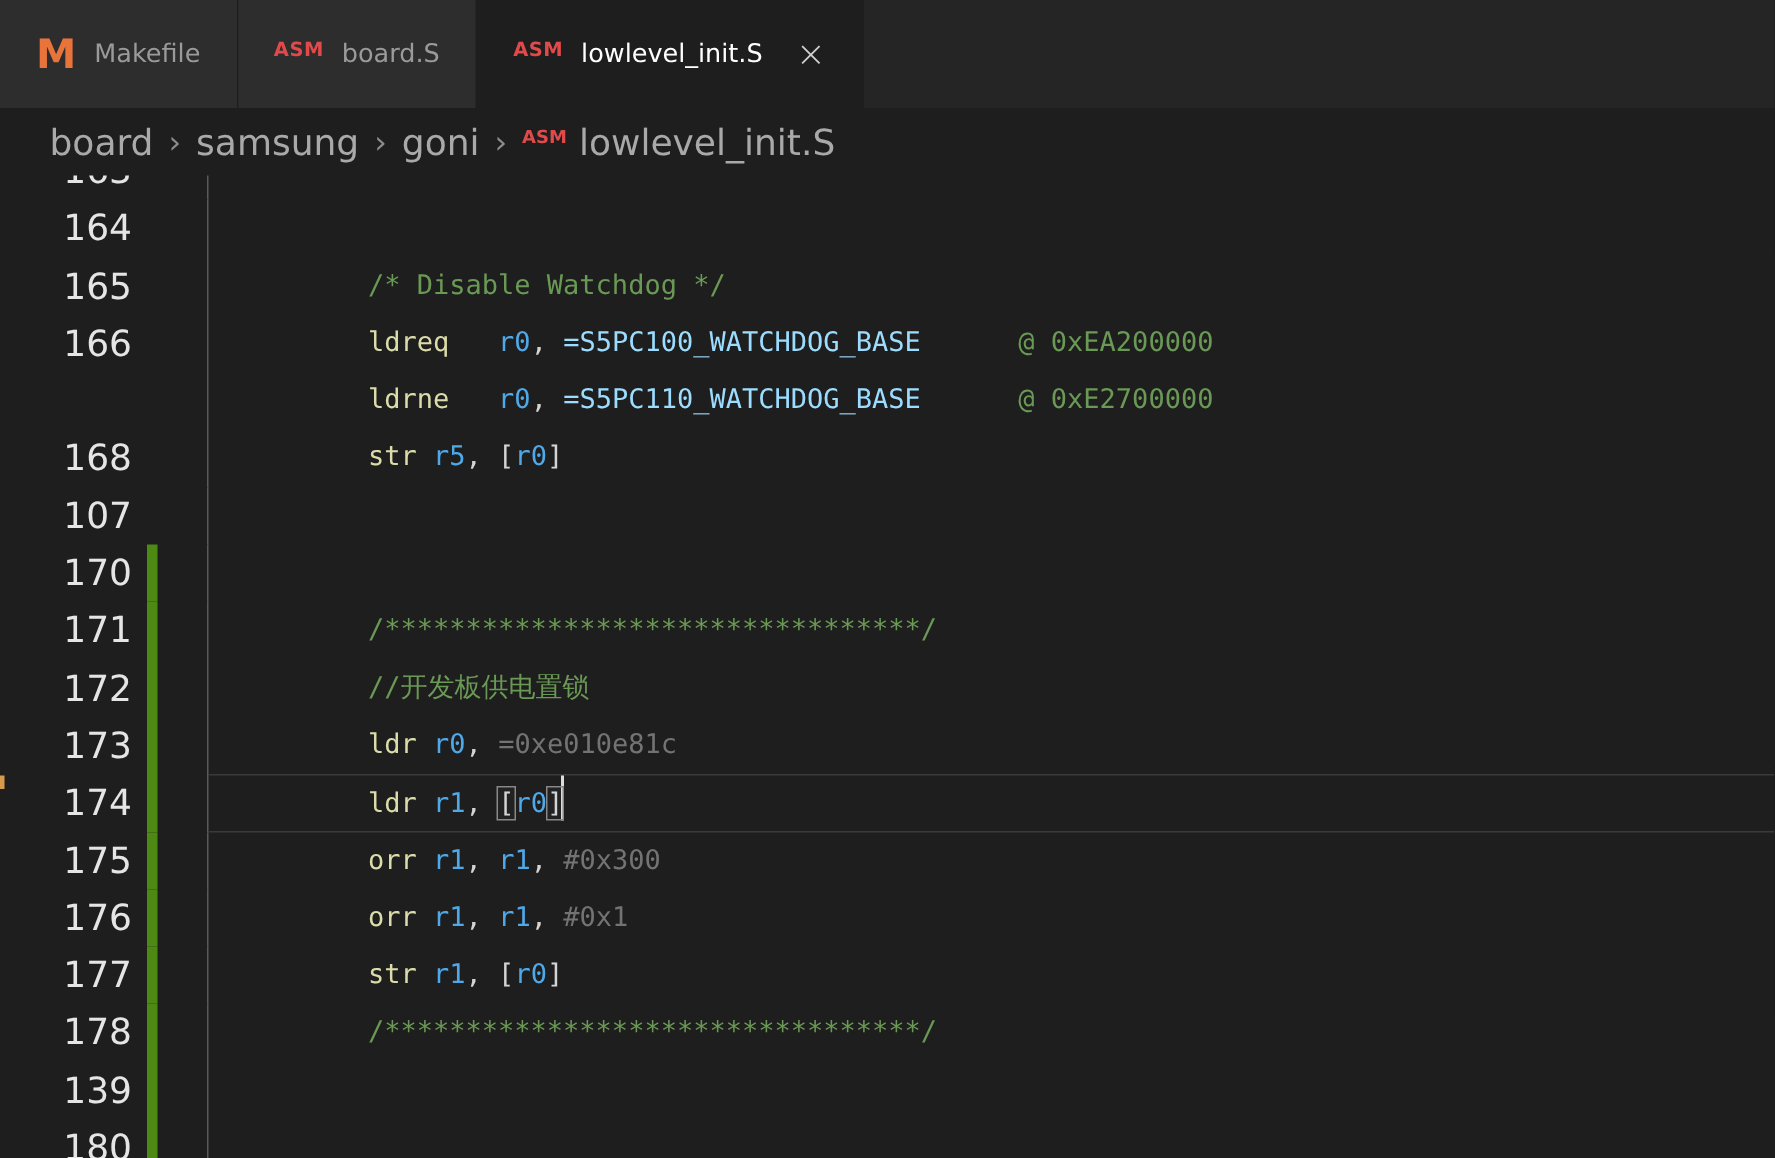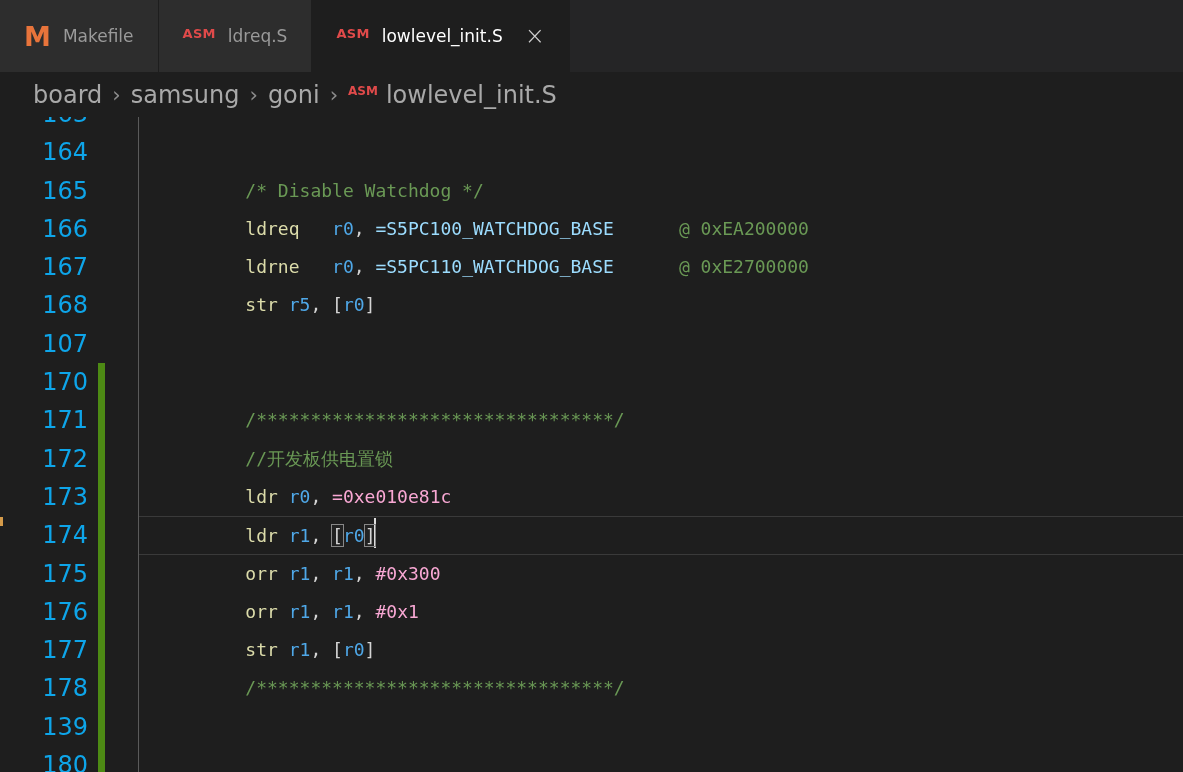--- a/index.html
+++ b/index.html
@@ -85,21 +85,21 @@
 
   .row { position: relative; height: 38.3px; width: 1183px; }
   .row.current .code-cell {
     border-top: 1px solid #3a3a3a;
     border-bottom: 1px solid #3a3a3a;
   }
   .gutter {
     position: absolute; left: 0; top: 0; width: 96px; height: 38.3px;
     text-align: right;
     font-family: "DejaVu Sans", sans-serif;
-    font-size: 24px; color: #0ea5e9;
+    font-size: 24px; color: #e5e5e5;
     line-height: 38.3px;
     padding-right: 8px;
     user-select: none;
   }
   .gitbar {
     position: absolute; left: 98px; top: 0; width: 7px; height: 38.3px;
     background: transparent;
   }
   .gitbar.added { background: #4d8a14; }
   .vdivider {
@@ -114,21 +114,21 @@
     white-space: pre;
     letter-spacing: 0px;
   }
   .code-inner { position: relative; padding-left: 63px; }
 
   
   .c-comment  { color: #6a9955; }
   .c-keyword  { color: #dcdcaa; }
   .c-reg      { color: #4fa8e8; }
   .c-const    { color: #9cdcfe; }
-  .c-num      { color: #f9a8d4; }
+  .c-num      { color: #737373; }
   .c-punc     { color: #d4d4d4; }
 
   .bracket-match {
     outline: 1px solid #888888;
     background: rgba(255,255,255,0.02);
   }
   .cursor {
     display: inline-block;
     width: 2px; height: 30px;
     background: #dcdcdc;
@@ -148,21 +148,21 @@
 <div id="app">
 
   <div id="tabbar">
     <div id="tabs-container" style="display:flex;align-items:stretch;">
         <div class="tab">
           <span class="tab-icon-m">M</span>
           <span class="tab-label">Makefile</span>
         </div>
         <div class="tab">
           <span class="tab-icon-asm">ASM</span>
-          <span class="tab-label">ldreq.S</span>
+          <span class="tab-label">board.S</span>
         </div>
         <div class="tab active">
           <span class="tab-icon-asm">ASM</span>
           <span class="tab-label">lowlevel_init.S</span>
           <span class="tab-close">×</span>
         </div>
       </div>
     <div id="tabbar-rest"></div>
   </div>
 
@@ -197,21 +197,20 @@
           <div class="vdivider"></div>
           <div class="code-cell"><span class="code-inner"><span class="c-punc">    </span><span class="c-comment">/* Disable Watchdog */</span></span></div>
         </div>
         <div class="row">
           <div class="gutter">166</div>
           <div class="gitbar"></div>
           <div class="vdivider"></div>
           <div class="code-cell"><span class="code-inner"><span class="c-punc">    </span><span class="c-keyword">ldreq</span><span class="c-punc">   </span><span class="c-reg">r0</span><span class="c-punc">, </span><span class="c-const">=S5PC100_WATCHDOG_BASE</span><span class="c-punc">      </span><span class="c-comment">@ 0xEA200000</span></span></div>
         </div>
         <div class="row">
-          <div class="gutter">167</div>
           <div class="gitbar"></div>
           <div class="vdivider"></div>
           <div class="code-cell"><span class="code-inner"><span class="c-punc">    </span><span class="c-keyword">ldrne</span><span class="c-punc">   </span><span class="c-reg">r0</span><span class="c-punc">, </span><span class="c-const">=S5PC110_WATCHDOG_BASE</span><span class="c-punc">      </span><span class="c-comment">@ 0xE2700000</span></span></div>
         </div>
         <div class="row">
           <div class="gutter">168</div>
           <div class="gitbar"></div>
           <div class="vdivider"></div>
           <div class="code-cell"><span class="code-inner"><span class="c-punc">    </span><span class="c-keyword">str</span><span class="c-punc"> </span><span class="c-reg">r5</span><span class="c-punc">, [</span><span class="c-reg">r0</span><span class="c-punc">]</span></span></div>
         </div>

